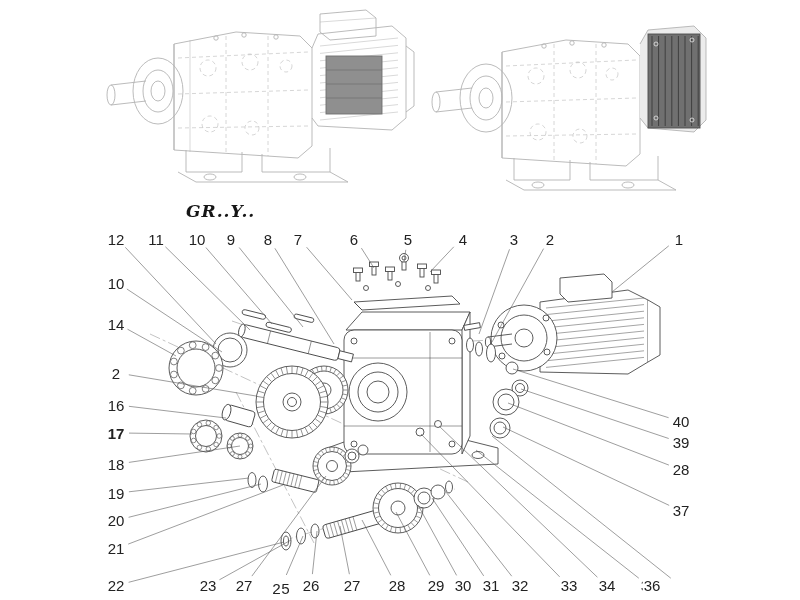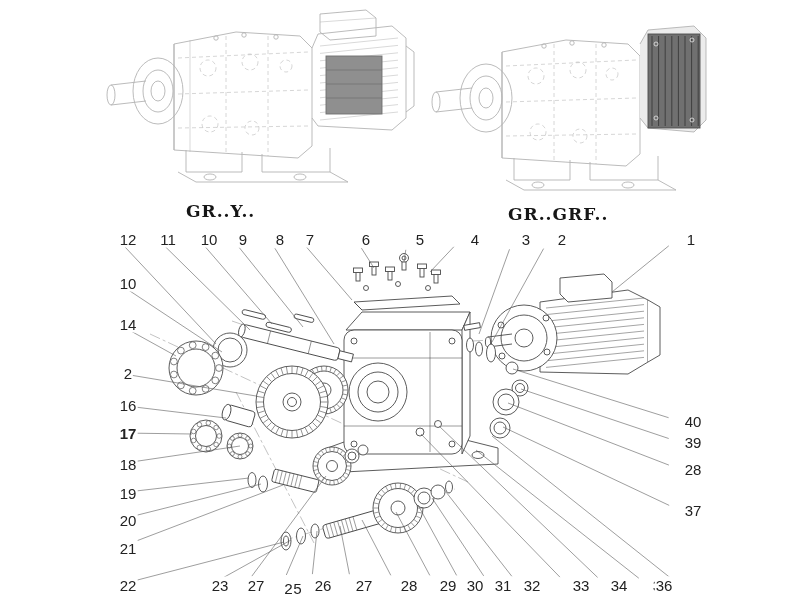--- a/index.html
+++ b/index.html
@@ -2,27 +2,27 @@
 <html><head>
 <meta charset="utf-8">
 <style>
   * { margin:0; padding:0; box-sizing:border-box; }
   html,body { width:800px; height:600px; background:#fff; font-family:"Liberation Sans",sans-serif; }
   .page { position:relative; width:800px; height:600px; background:#fff; overflow:hidden; }
   .layer { position:absolute; left:0; top:0; width:800px; height:600px; }
   .callout {
     position:absolute; transform:translate(-50%,-50%);
     font-family:"Liberation Sans",sans-serif; font-size:15px; font-weight:500;
-    color:#222; white-space:nowrap; background:#fff; padding:0 1px;margin-left:12px;
+    color:#222; white-space:nowrap; background:#fff; padding:0 1px;
   }
   .variant-label {
     position:absolute; font-family:"DejaVu Serif",serif; font-weight:700;
     font-size:17px; letter-spacing:1px; color:#161616;
   }
-  .variant-label.left  { left:186px; top:201px; }
+  .variant-label.left  { left:186px; top:201px;font-style:italic; }
   .variant-label.right { left:508px; top:204px; }
 </style>
 </head>
 <body>
 
 <div class="page">
 
   <svg class="layer" width="800" height="600" viewBox="0 0 800 600">
 
     <g stroke="#b3b3b3" fill="none" stroke-width="0.9">
@@ -462,14 +462,13 @@
       <span class="callout" style="left: 607px; top: 585px;">34</span>
       <span class="callout" style="left: 649px; top: 585px;">35</span>
       <span class="callout" style="left: 652px; top: 585px;">36</span>
       <span class="callout" style="left: 681px; top: 510px;">37</span>
       <span class="callout" style="left: 681px; top: 469px;">28</span>
       <span class="callout" style="left: 681px; top: 442px;">39</span>
       <span class="callout" style="left: 681px; top: 421px;">40</span>
     </div>
 
   <div class="variant-label left">GR..Y..</div>
-  <div class="variant-label right">GR..GRF..</div>
 </div>
 
 </body></html>

